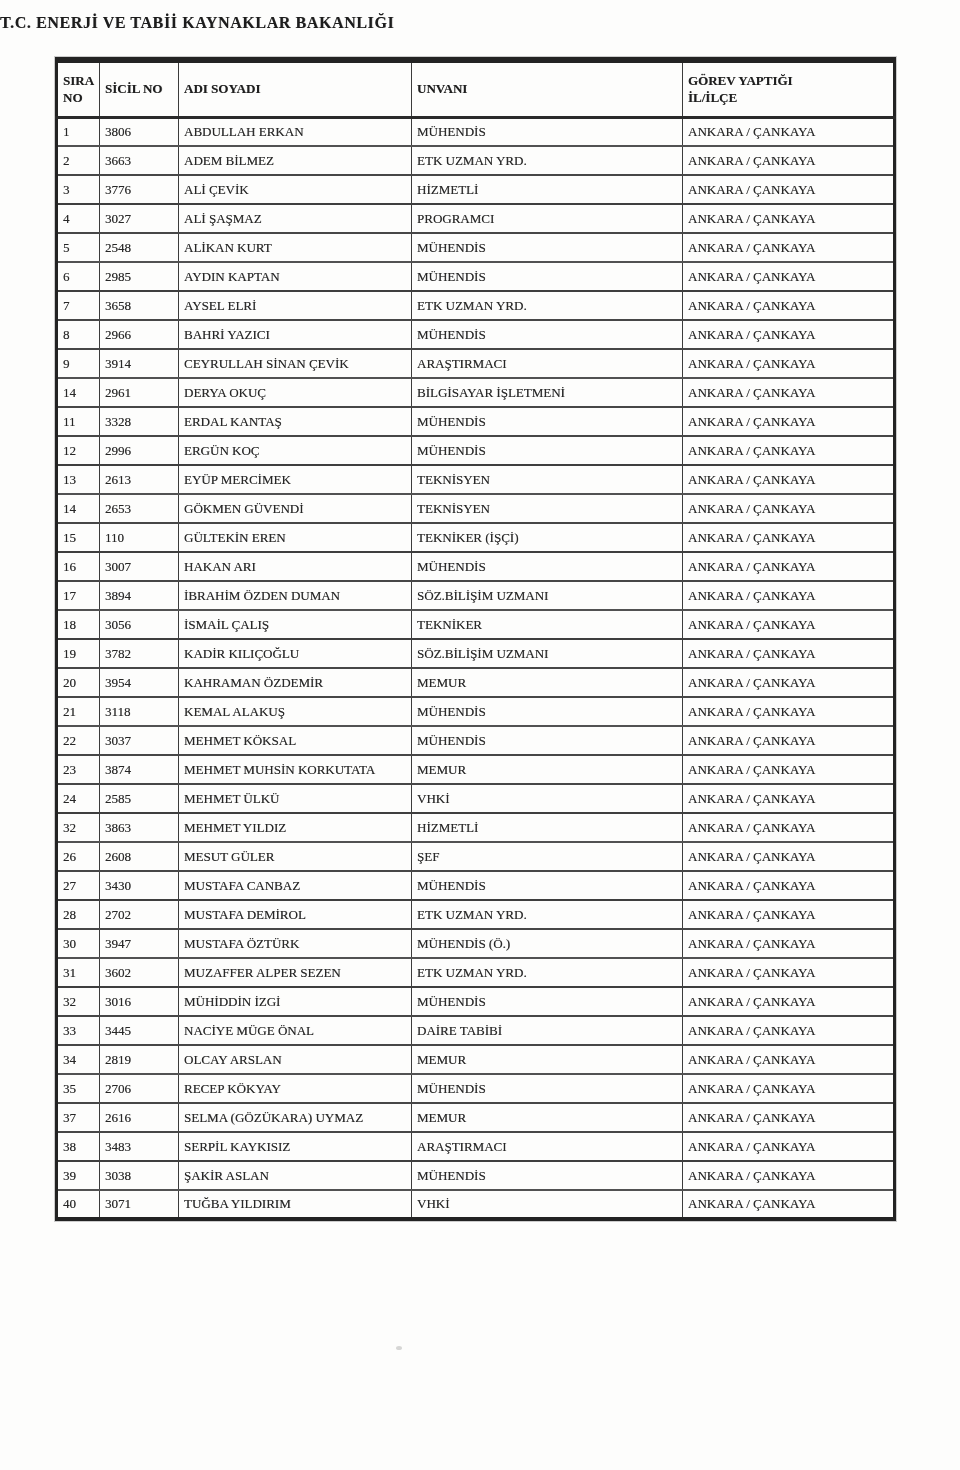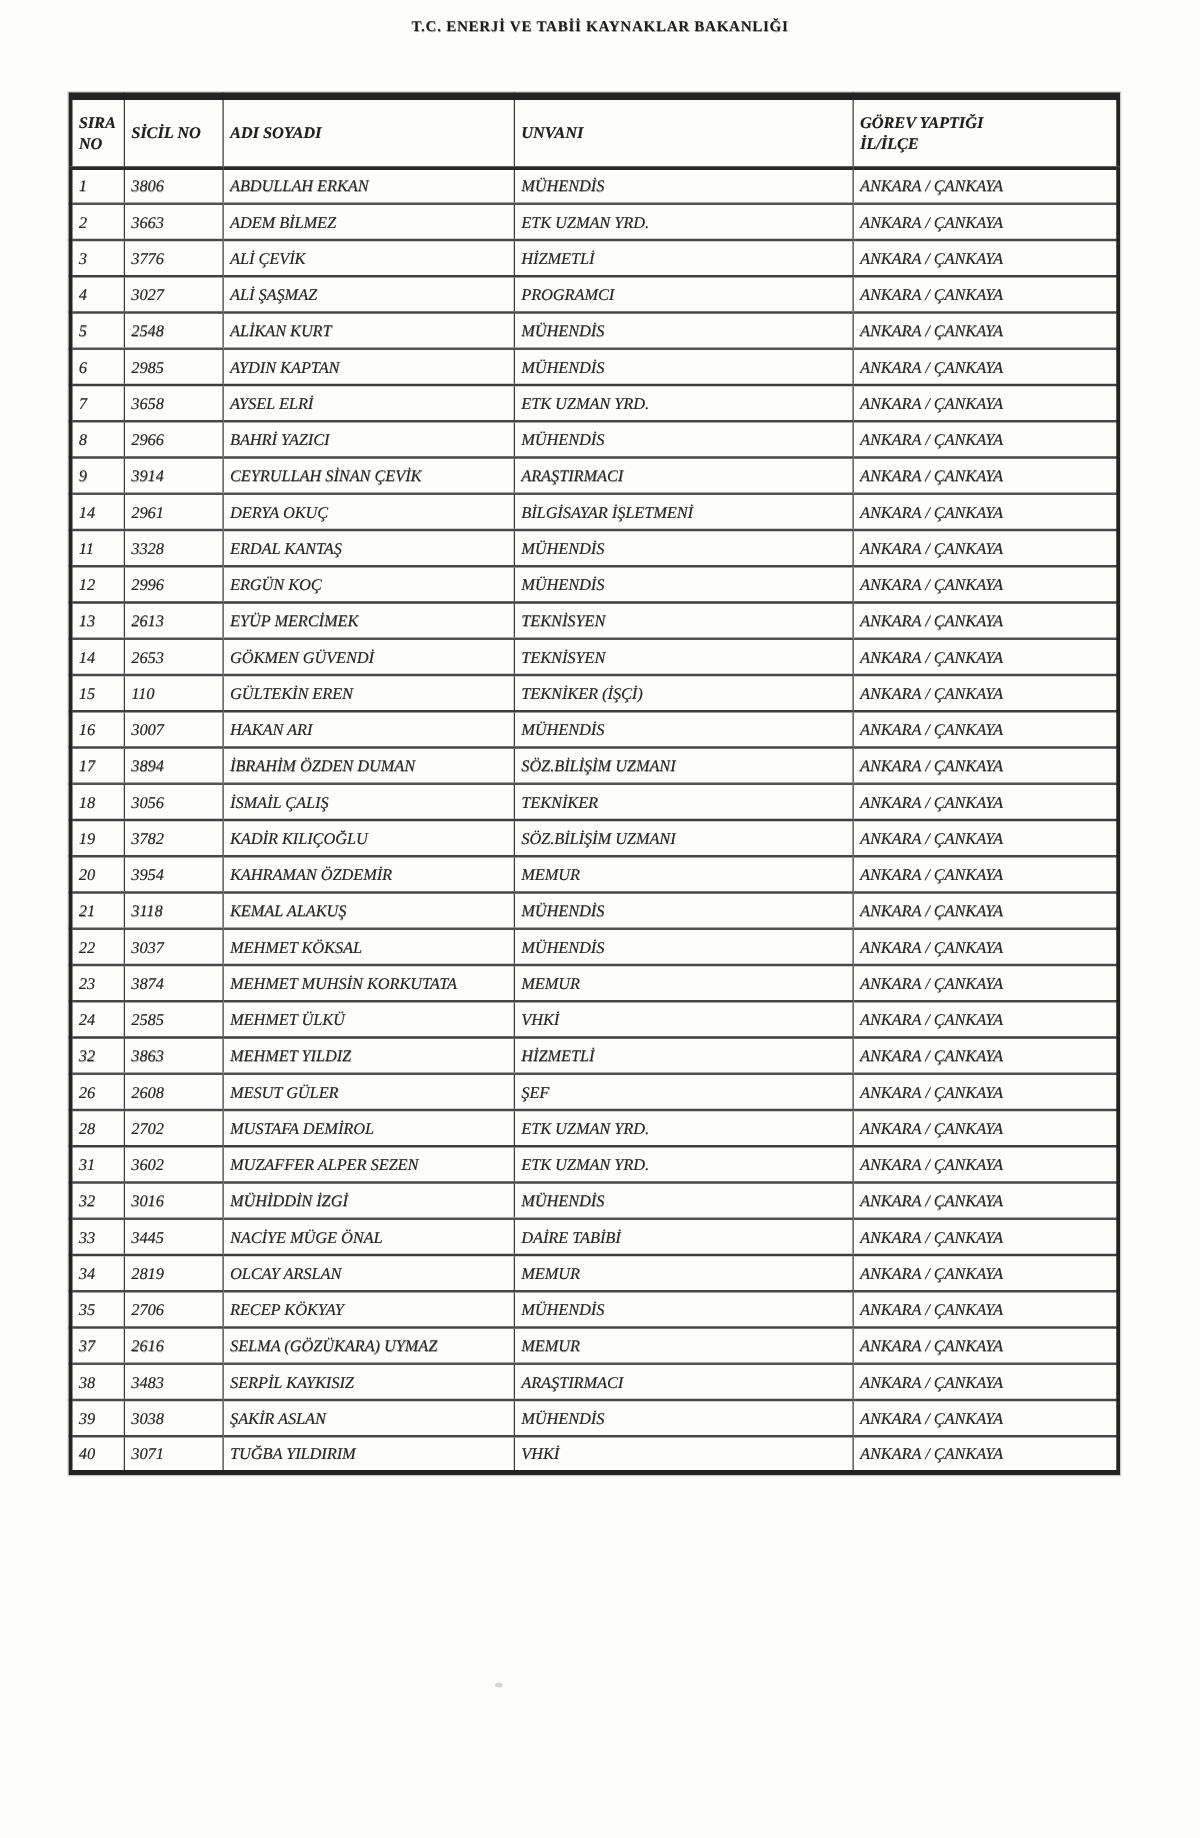--- a/index.html
+++ b/index.html
@@ -10,39 +10,37 @@
     font-family: "Liberation Serif", "DejaVu Serif", serif;
     color: #242424;
     position: relative;
     overflow: hidden;
   }
   .page-title {
     position: absolute;
     top: 14px;
     left: 0;
     width: 100%;
-    text-align: center;
-    font-size: 12px;
+    font-size: 16px;
     font-weight: bold;
     letter-spacing: 0.6px;
     color: #1d1d1d;
     text-shadow: 0.4px 0.4px 0.5px rgba(30,30,30,0.45);
   }
   table.roster {
     position: absolute;
     left: 55px;
-    top: 74px;
+    top: 57px;
     width: 838px;
     border-collapse: collapse;
     table-layout: fixed;
     border: 3px solid #232323;
     border-top-width: 6px;
     border-bottom-width: 4px;
     box-shadow: 0 0 0 1px rgba(60,60,60,0.25);
-    font-style: italic;
   }
   col.c-sira  { width: 43px; }
   col.c-sicil { width: 79px; }
   col.c-adi   { width: 233px; }
   col.c-unvan { width: 271px; }
   col.c-il    { width: 212px; }
   th, td {
     border-left: 1.5px solid #3c3c3c;
     border-right: 1.5px solid #3c3c3c;
     text-align: left;
@@ -282,24 +280,38 @@
         <td>ANKARA / ÇANKAYA</td>
       </tr>
       <tr>
         <td>26</td>
         <td>2608</td>
         <td>MESUT GÜLER</td>
         <td>ŞEF</td>
         <td>ANKARA / ÇANKAYA</td>
       </tr>
       <tr>
+        <td>27</td>
+        <td>3430</td>
+        <td>MUSTAFA CANBAZ</td>
+        <td>MÜHENDİS</td>
+        <td>ANKARA / ÇANKAYA</td>
+      </tr>
+      <tr>
         <td>28</td>
         <td>2702</td>
         <td>MUSTAFA DEMİROL</td>
         <td>ETK UZMAN YRD.</td>
+        <td>ANKARA / ÇANKAYA</td>
+      </tr>
+      <tr>
+        <td>30</td>
+        <td>3947</td>
+        <td>MUSTAFA ÖZTÜRK</td>
+        <td>MÜHENDİS (Ö.)</td>
         <td>ANKARA / ÇANKAYA</td>
       </tr>
       <tr>
         <td>31</td>
         <td>3602</td>
         <td>MUZAFFER ALPER SEZEN</td>
         <td>ETK UZMAN YRD.</td>
         <td>ANKARA / ÇANKAYA</td>
       </tr>
       <tr>

